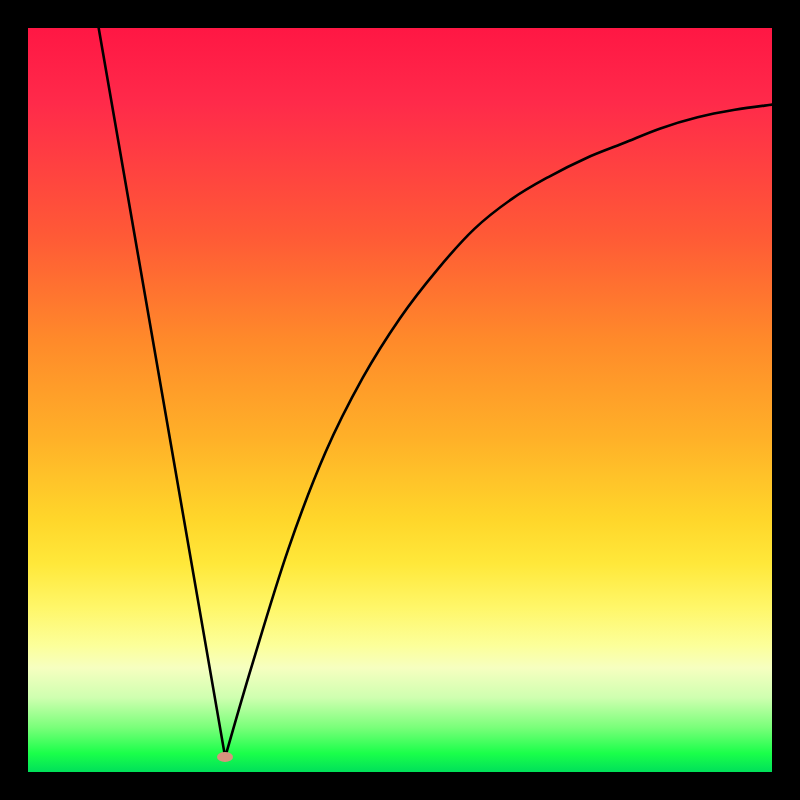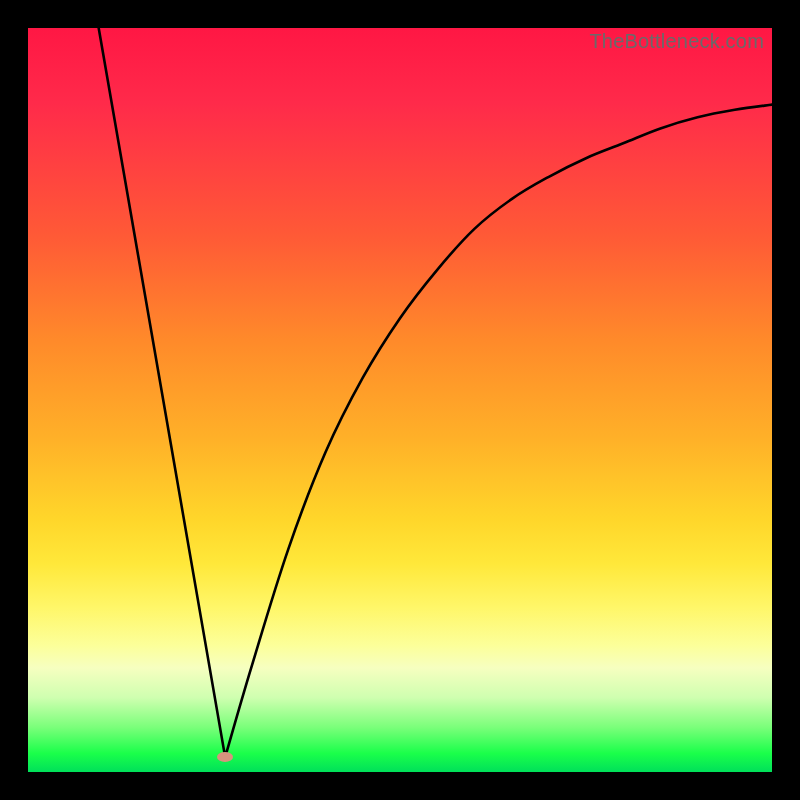--- a/index.html
+++ b/index.html
@@ -68,21 +68,20 @@
     background: #d8937e;
     transform: translate(-50%, -50%);
     pointer-events: none;
   }
 </style>
 </head>
 <body>
 
 <div class="frame">
   <div class="plot-area">
-    <div class="attribution">TheBottleneck.com</div>
 
     <svg class="curve" viewBox="0 0 744 744" preserveAspectRatio="none">
       <path d="M 70.68 0 L 197.16 729.12 L 197.16 729.12 C 201.8472 713.0496 211.8168 677.3376000000001 223.2 639.84 C 234.58319999999998 602.3424 247.00799999999998 559.6368 260.4 520.8 C 273.792 481.9632 284.208 454.8816 297.6 424.08 C 310.992 393.2784 321.408 373.7856 334.8 349.68 C 348.192 325.5744 358.608 309.57840000000004 372 290.16 C 385.392 270.7416 395.80800000000005 257.87039999999996 409.20000000000005 241.79999999999995 C 422.59200000000004 225.72959999999995 433.008 213.6024 446.4 200.88 C 459.792 188.1576 470.208 180.4944 483.6 171.12 C 496.992 161.7456 507.40799999999996 156.16559999999996 520.8 148.79999999999995 C 534.192 141.43439999999995 544.608 136.22640000000004 558 130.20000000000005 C 571.392 124.17360000000006 581.808 120.67680000000004 595.2 115.32000000000005 C 608.5920000000001 109.96320000000006 619.008 105.12720000000007 632.4 100.44000000000005 C 645.7919999999999 95.75280000000004 656.2080000000001 92.62799999999997 669.6 89.27999999999997 C 682.992 85.93199999999997 693.4079999999999 84.11664000000003 706.8 81.84000000000003 C 720.192 79.56336000000003 737.304 77.56943999999996 744 76.63199999999995" fill="none" stroke="#000000" stroke-width="2.6" stroke-linejoin="round" stroke-linecap="round"></path>
     </svg>
 
     <div class="min-dot" style="left: 197.16px; top: 729.12px; background: rgb(216, 147, 126);"></div>
   </div>
 </div>
 
 </body></html>

